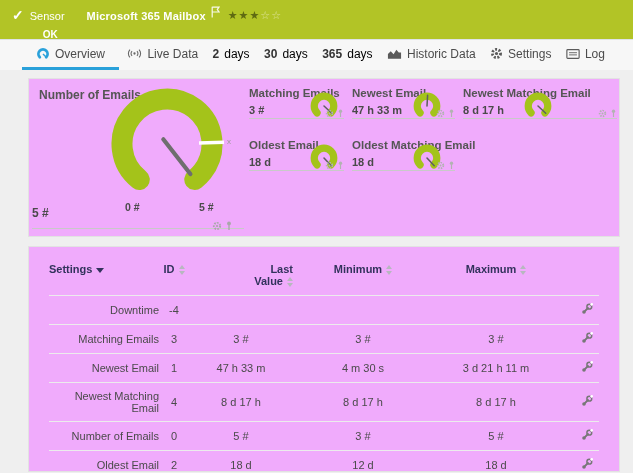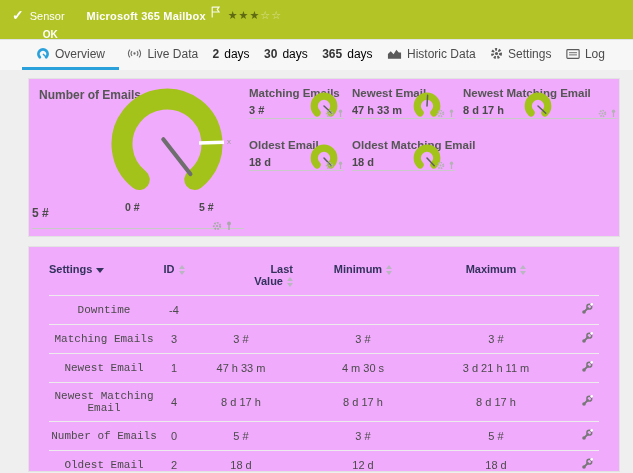--- a/index.html
+++ b/index.html
@@ -54,21 +54,21 @@
   .tile .tile-icons { right:0; bottom:-4px; }
 
   
   .table-card { height:226px; padding:6px 20px 0 20px; }
   table { width:100%; border-collapse:collapse; table-layout:fixed; }
   col.c-channel{width:110px} col.c-id{width:30px} col.c-last{width:104px} col.c-min{width:140px} col.c-max{width:126px} col.c-act{width:40px}
   th { color:#32325c; font-size:11px; font-weight:bold; text-align:center; vertical-align:top; padding:10px 0 8px 0; }
   th.left { text-align:left; }
   th .hline { line-height:12px;text-align:right; }
   td { font-size:11px; color:#4a4a4a; padding:7px 0; border-top:1px solid #ececec; text-align:center; }
-  td.left { text-align:center;font-family:Liberation Mono, monospace; }
+  td.left { text-align:right; }
   td.act { text-align:right; padding-right:6px; }
   .sort { display:inline-block; vertical-align:middle; margin-left:4px; }
   .sort i { display:block; width:0; height:0; border-left:3px solid transparent; border-right:3px solid transparent; }
   .sort .up { border-bottom:4px solid #b7b7bf; margin-bottom:2px; }
   .sort .dn { border-top:4px solid #b7b7bf; }
   .sort.single .dn { border-top:5px solid #32325c; border-left-width:4px; border-right-width:4px; }
 </style>
 </head>
 <body>
 

